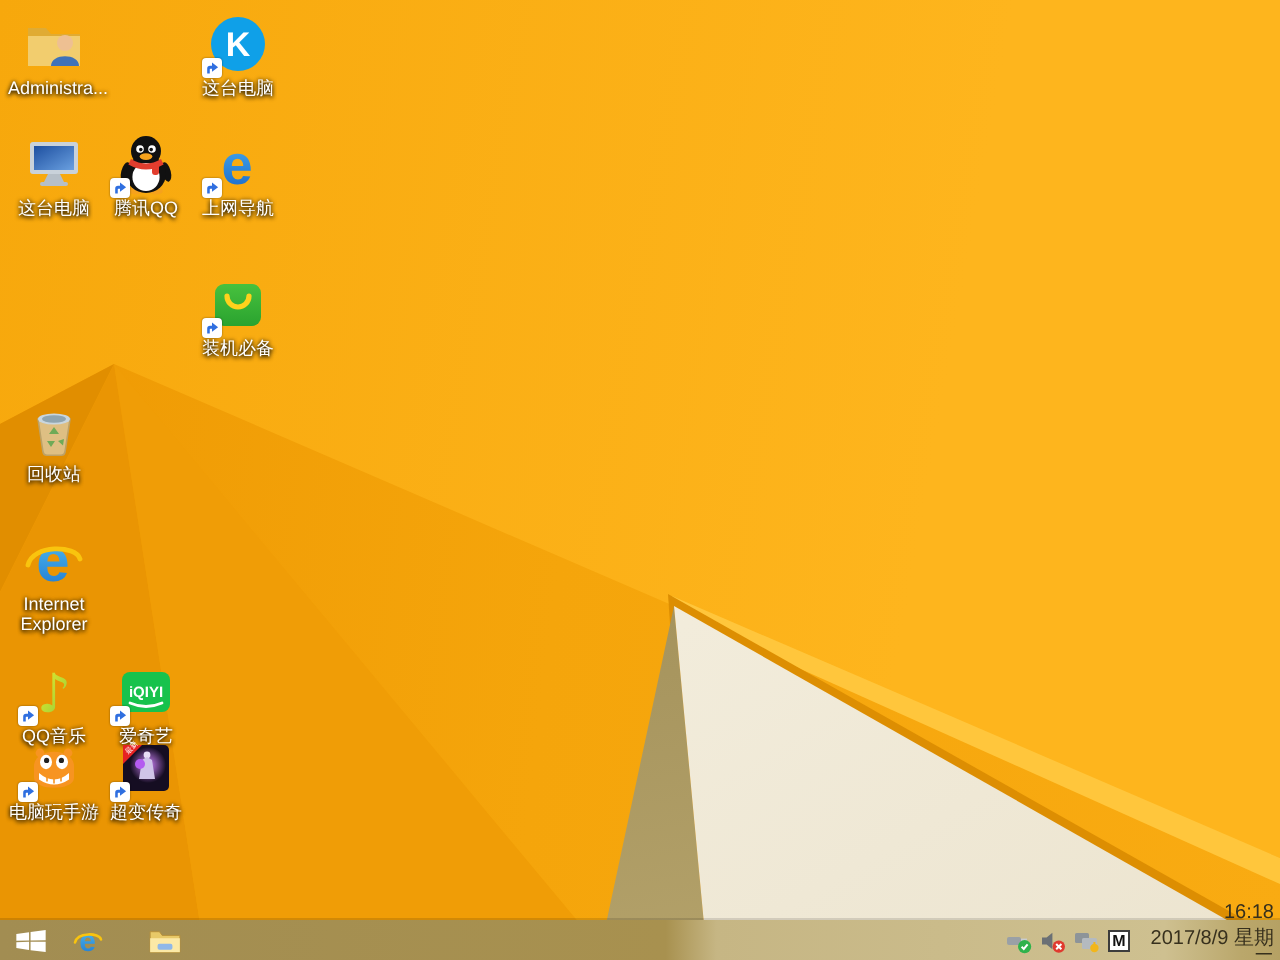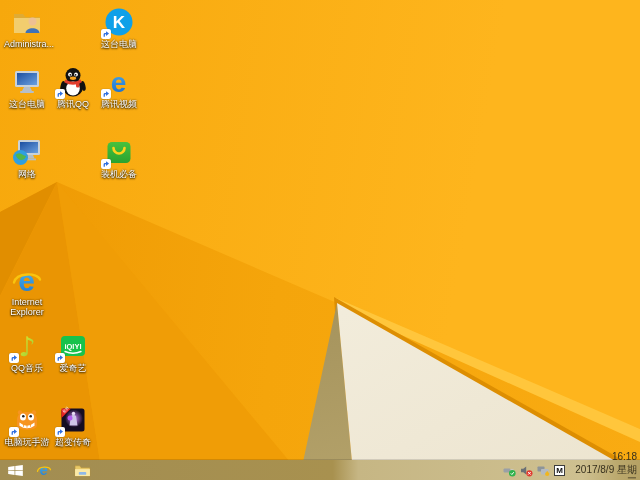--- a/index.html
+++ b/index.html
@@ -14,21 +14,21 @@
   .wp-wedge3{background:#f09d06;clip-path:polygon(57px 182px,290px 462px,100px 462px);}
   .wp-ridge{background:#ffc63c;clip-path:polygon(336px 298px,640px 429px,640px 442px,339px 307px);}
   .wp-darkedge{background:#dd8e02;clip-path:polygon(334px 297px,626px 462px,345px 462px);}
   .wp-khaki{background:linear-gradient(170deg,#8a7843,#b7a56d);clip-path:polygon(337px 303px,352px 462px,303px 462px);}
   .wp-white{background:linear-gradient(150deg,#fbf7ee 0%,#f2ecdb 60%,#ece4cf 100%);
     clip-path:polygon(337px 303px,617px 462px,352px 462px);}
 
   
   .dicon{position:absolute;width:46px;text-align:center;cursor:default;}
   .c0{left:4px}.c1{left:50px}.c2{left:96px}
-  .r0{top:6px}.r1{top:66px}.r2{top:136px}.r3{top:199px}.r4{top:264px}.r5{top:330px}.r6{top:404px}
+  .r0{top:6px}.r1{top:66px}.r2{top:136px}.r3{top:199px}.r4{top:264px}.r5{top:330px}.r6{top:368px}
   .glyph{width:32px;height:32px;margin:0 auto;position:relative;}
   .glyph svg{display:block;width:32px;height:32px;}
   .dlabel{margin-top:1px;font-size:9px;line-height:1.15;color:#fff;
     text-shadow:0 1px 2px rgba(0,0,0,.9),0 0 2px rgba(0,0,0,.75);white-space:pre-line;}
   .sc{position:absolute;left:-2px;bottom:-1px;width:10px;height:10px;background:#fff;
     border-radius:2px;box-shadow:0 0 1px rgba(0,0,0,.5);display:flex;align-items:center;justify-content:center;}
   .sc svg{width:8px;height:8px;display:block;}
 
   
   .taskbar{position:absolute;left:0;bottom:0;width:640px;height:20px;
@@ -141,42 +141,23 @@
             </linearGradient>
           </defs>
         <text x="15.5" y="26" font-size="28" font-weight="bold" fill="url(#navg)" text-anchor="middle" font-family="Liberation Sans, sans-serif">e</text>
       </svg>
       <span class="sc">
         <svg viewBox="0 0 10 10">
             <path d="M2 8.5 V5.4 Q2 3.6 3.8 3.6 H5 V1.6 L8.8 4.5 5 7.4 V5.4 H4 Q3.6 5.4 3.6 5.9 V8.5 Z" fill="#2f6fe0"></path>
           </svg>
       </span>
     </div>
-    <div class="dlabel">腾讯视频</div>
-  </div>
-
-  <div class="dicon c0 r2">
-    <div class="glyph">
-      <svg viewBox="0 0 32 32">
-        <defs>
-            <linearGradient id="scr2" x1="0" y1="0" x2="1" y2="1">
-          <stop offset="0" stop-color="#1d4fa0"></stop>
-              <stop offset="1" stop-color="#6aa0e0"></stop>
-            </linearGradient>
-          </defs>
-        <rect x="7" y="4" width="22" height="15" rx="1.5" fill="#c9d2da"></rect>
-        <rect x="9" y="6" width="18" height="11" fill="url(#scr2)"></rect>
-        <path d="M17 19 h5 l1.5 3.5 H15z" fill="#b6bfc7"></path>
-        <rect x="13" y="22.5" width="12" height="1.8" fill="#b6bfc7"></rect>
-        <circle cx="9.5" cy="21.5" r="7.5" fill="#2f9fe0"></circle>
-        <path d="M4.5 19 q3-3 6-1 t4.5 2 q-1 4-4.7 4 t-5.8-5z" fill="#53b54a"></path>
-      </svg>
-    </div>
-    <div class="dlabel">网络</div>
-  </div>
+    <div class="dlabel">上网导航</div>
+  </div>
+
 
 
   <div class="dicon c2 r2">
     <div class="glyph">
       <svg viewBox="0 0 32 32">
         <defs>
             <linearGradient id="bagg" x1="0" y1="0" x2="0" y2="1">
           <stop offset="0" stop-color="#47c13e"></stop>
               <stop offset="1" stop-color="#2aa32f"></stop>
             </linearGradient>
@@ -186,20 +167,31 @@
       </svg>
       <span class="sc">
         <svg viewBox="0 0 10 10">
             <path d="M2 8.5 V5.4 Q2 3.6 3.8 3.6 H5 V1.6 L8.8 4.5 5 7.4 V5.4 H4 Q3.6 5.4 3.6 5.9 V8.5 Z" fill="#2f6fe0"></path>
           </svg>
       </span>
     </div>
     <div class="dlabel">装机必备</div>
   </div>
 
+  <div class="dicon c0 r3">
+    <div class="glyph">
+      <svg viewBox="0 0 32 32">
+        <path d="M8 10.5 L10.5 27 a2 2 0 0 0 2 1.6 h7 a2 2 0 0 0 2-1.6 L24 10.5Z" fill="#dde8ee" opacity="0.55" stroke="#9fb2bd" stroke-width="0.8"></path>
+        <ellipse cx="16" cy="10.5" rx="8" ry="2.8" fill="#c9d6de"></ellipse>
+        <ellipse cx="16" cy="10.5" rx="6" ry="1.9" fill="#8fa5b0"></ellipse>
+        <path d="M13.5 18 l2.5-3.5 2.5 3.5z M12.5 21.5 l4 0 -2 3z M18 21.5 l3-1 -0.5 3.2z" fill="#4aa348" opacity="0.75"></path>
+      </svg>
+    </div>
+    <div class="dlabel">回收站</div>
+  </div>
 
 
   <div class="dicon c0 r4">
     <div class="glyph">
       <svg viewBox="0 0 32 32">
         <defs>
             <linearGradient id="ieg" x1="0" y1="0" x2="0" y2="1">
           <stop offset="0" stop-color="#53c4f2"></stop>
               <stop offset="1" stop-color="#1e74cf"></stop>
             </linearGradient>

